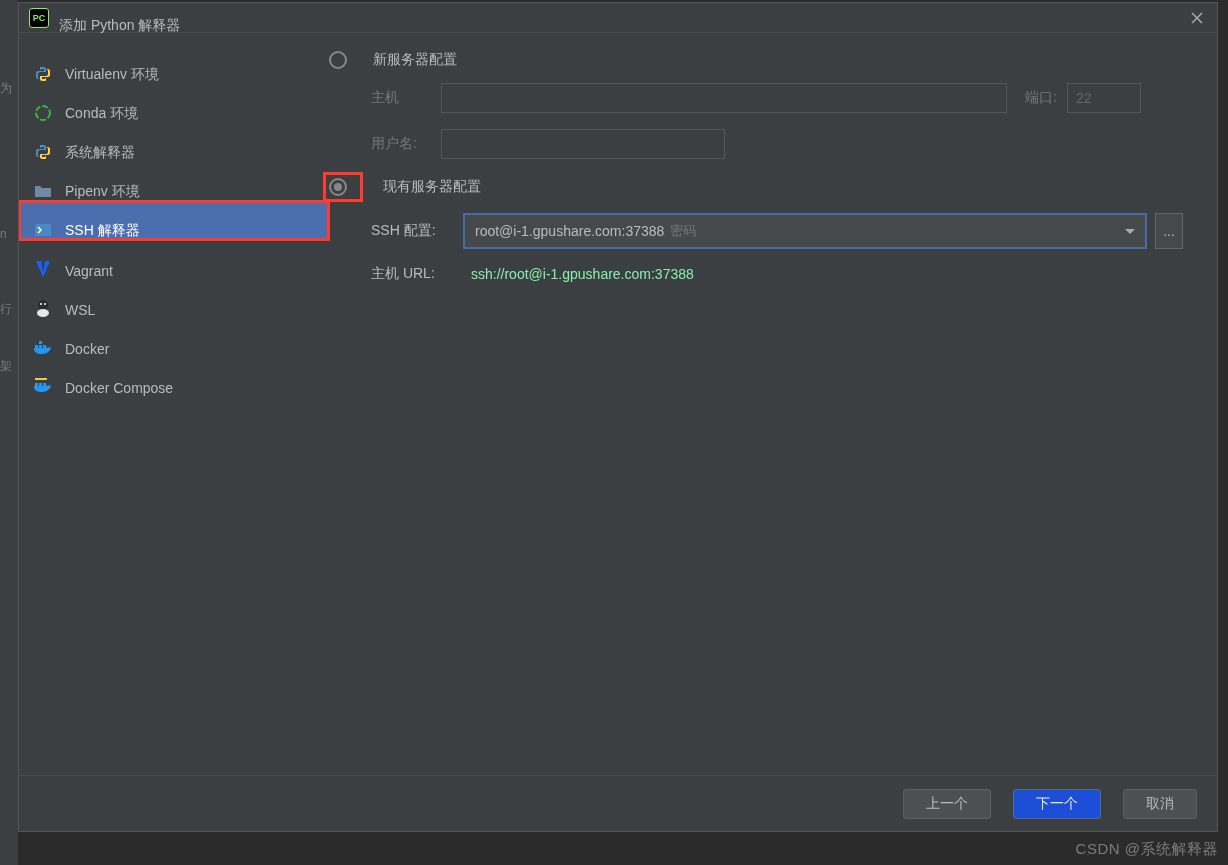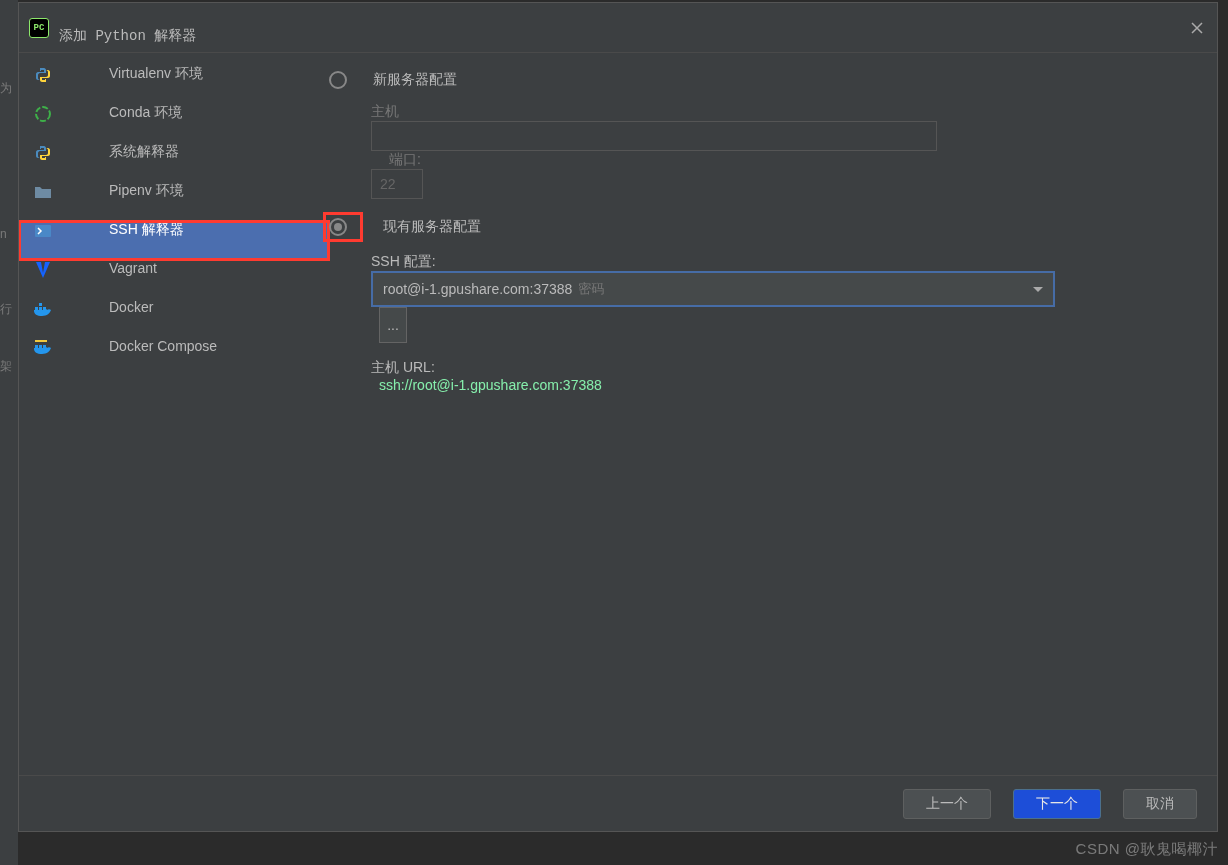--- a/index.html
+++ b/index.html
@@ -27,26 +27,25 @@
       position: absolute;
       left: 18px; top: 2px;
       width: 1200px;
       height: 830px;
       background: #3c3f41;
       border: 1px solid #555;
       display: flex;
       flex-direction: column;
     }
     .titlebar {
-      height: 50px;
+      height: 30px;
       display: flex;
       align-items: center;
       padding: 0 10px;
       border-bottom: 1px solid #4a4a4a;
-      font-family: Liberation Mono, monospace;
     }
     .titlebar .app-icon {
       width: 20px; height: 20px;
       background: #000;
       border-radius: 3px;
       display: flex;
       align-items: center;
       justify-content: center;
       margin-right: 10px;
       font-size: 9px;
@@ -69,26 +68,25 @@
       display: flex;
       overflow: hidden;
     }
     .sidebar {
       width: 310px;
       padding: 12px 0 12px 0;
     }
     .sidebar-item {
       height: 39px;
       display: flex;
-      align-items: flex-start;
+      align-items: flex-end;
       padding: 0 14px;
       cursor: pointer;
       color: #bbbbbb;
       position: relative;
-      gap: 44px;
     }
     .sidebar-item.selected {
       background: #4b6eaf;
       color: #ffffff;
     }
     .sidebar-item .icon-box {
       width: 20px; height: 20px;
       margin-right: 12px;
       display: flex;
       align-items: center;
@@ -126,42 +124,42 @@
       border-radius: 50%;
     }
     .radio-highlight {
       outline: 3px solid #ff3b30;
       padding: 3px;
       margin-left: -3px;
       margin-right: 7px;
     }
     .form-row {
       display: flex;
+      align-items: center;
       margin: 0 0 16px 42px;
-      flex-direction: column;
     }
     .form-label {
       width: 70px;
       color: #777;
       flex-shrink: 0;
     }
     .form-label.active { color: #bbbbbb; }
     .text-input {
       background: #45494a;
       border: 1px solid #646464;
       height: 30px;
       padding: 0 8px;
       color: #bbbbbb;
       font-family: inherit;
       font-size: 14px;
     }
     .text-input.disabled { background: #3c3f41; border-color: #555; color: #666; }
     .host-input { width: 566px; }
     .port-label { margin: 0 10px 0 18px; color: #777; width: auto; }
-    .port-input { width: 52px; }
+    .port-input { width: 74px; }
     .user-input { width: 284px; }
     .ssh-select {
       background: #45494a;
       border: 2px solid #466ca6;
       height: 36px;
       width: 684px;
       display: flex;
       align-items: center;
       padding: 0 10px;
       cursor: pointer;
@@ -292,20 +290,31 @@
       <div class="sidebar-item">
         <span class="icon-box">
             <svg width="16" height="18" viewBox="0 0 16 18">
               <path d="M1 1h5l2 11 2-11h5L8 17z" fill="#1563ff"></path>
             </svg>
           </span>
         <span>Vagrant</span>
       </div>
       <div class="sidebar-item">
         <span class="icon-box">
+            <svg width="16" height="18" viewBox="0 0 16 18">
+              <ellipse cx="8" cy="6" rx="5" ry="5" fill="#2b2b2b"></ellipse>
+              <ellipse cx="8" cy="14" rx="6" ry="4" fill="#e8e8e8"></ellipse>
+              <circle cx="6" cy="5" r="1" fill="#fff"></circle>
+              <circle cx="10" cy="5" r="1" fill="#fff"></circle>
+            </svg>
+          </span>
+        <span>WSL</span>
+      </div>
+      <div class="sidebar-item">
+        <span class="icon-box">
             <svg width="20" height="16" viewBox="0 0 20 16">
               <rect x="2" y="6" width="3" height="3" fill="#2496ed"></rect>
               <rect x="6" y="6" width="3" height="3" fill="#2496ed"></rect>
               <rect x="10" y="6" width="3" height="3" fill="#2496ed"></rect>
               <rect x="6" y="2" width="3" height="3" fill="#2496ed"></rect>
               <path d="M1 10c0 3 3 5 8 5s8-3 9-6c-1-1-3-1-4 0-1-2-3-2-3 0H1z" fill="#2496ed"></path>
             </svg>
           </span>
         <span>Docker</span>
       </div>
@@ -329,20 +338,24 @@
         <span>新服务器配置</span>
       </div>
 
       <div class="form-row">
         <span class="form-label">主机</span>
         <input class="text-input host-input disabled" disabled="" value="" style="">
         <span class="form-label port-label">端口:</span>
         <input class="text-input port-input disabled" disabled="" value="22" style="">
       </div>
 
+      <div class="form-row">
+        <span class="form-label">用户名:</span>
+        <input class="text-input user-input disabled" disabled="" value="" style="">
+      </div>
 
       <div class="radio-row" style="margin-top:10px;">
         <span class="radio-highlight">
             <div class="radio selected"></div>
           </span>
         <span>现有服务器配置</span>
       </div>
 
       <div class="form-row">
         <span class="form-label active" style="width:92px">SSH 配置:</span>
@@ -361,13 +374,13 @@
     </div>
   </div>
 
   <div class="footer">
     <div class="btn">上一个</div>
     <div class="btn primary">下一个</div>
     <div class="btn">取消</div>
   </div>
 </div>
 
-<div class="watermark">CSDN @耿鬼喝椰汁</div>
+<div class="watermark">CSDN @系统解释器</div>
 
 </body></html>

